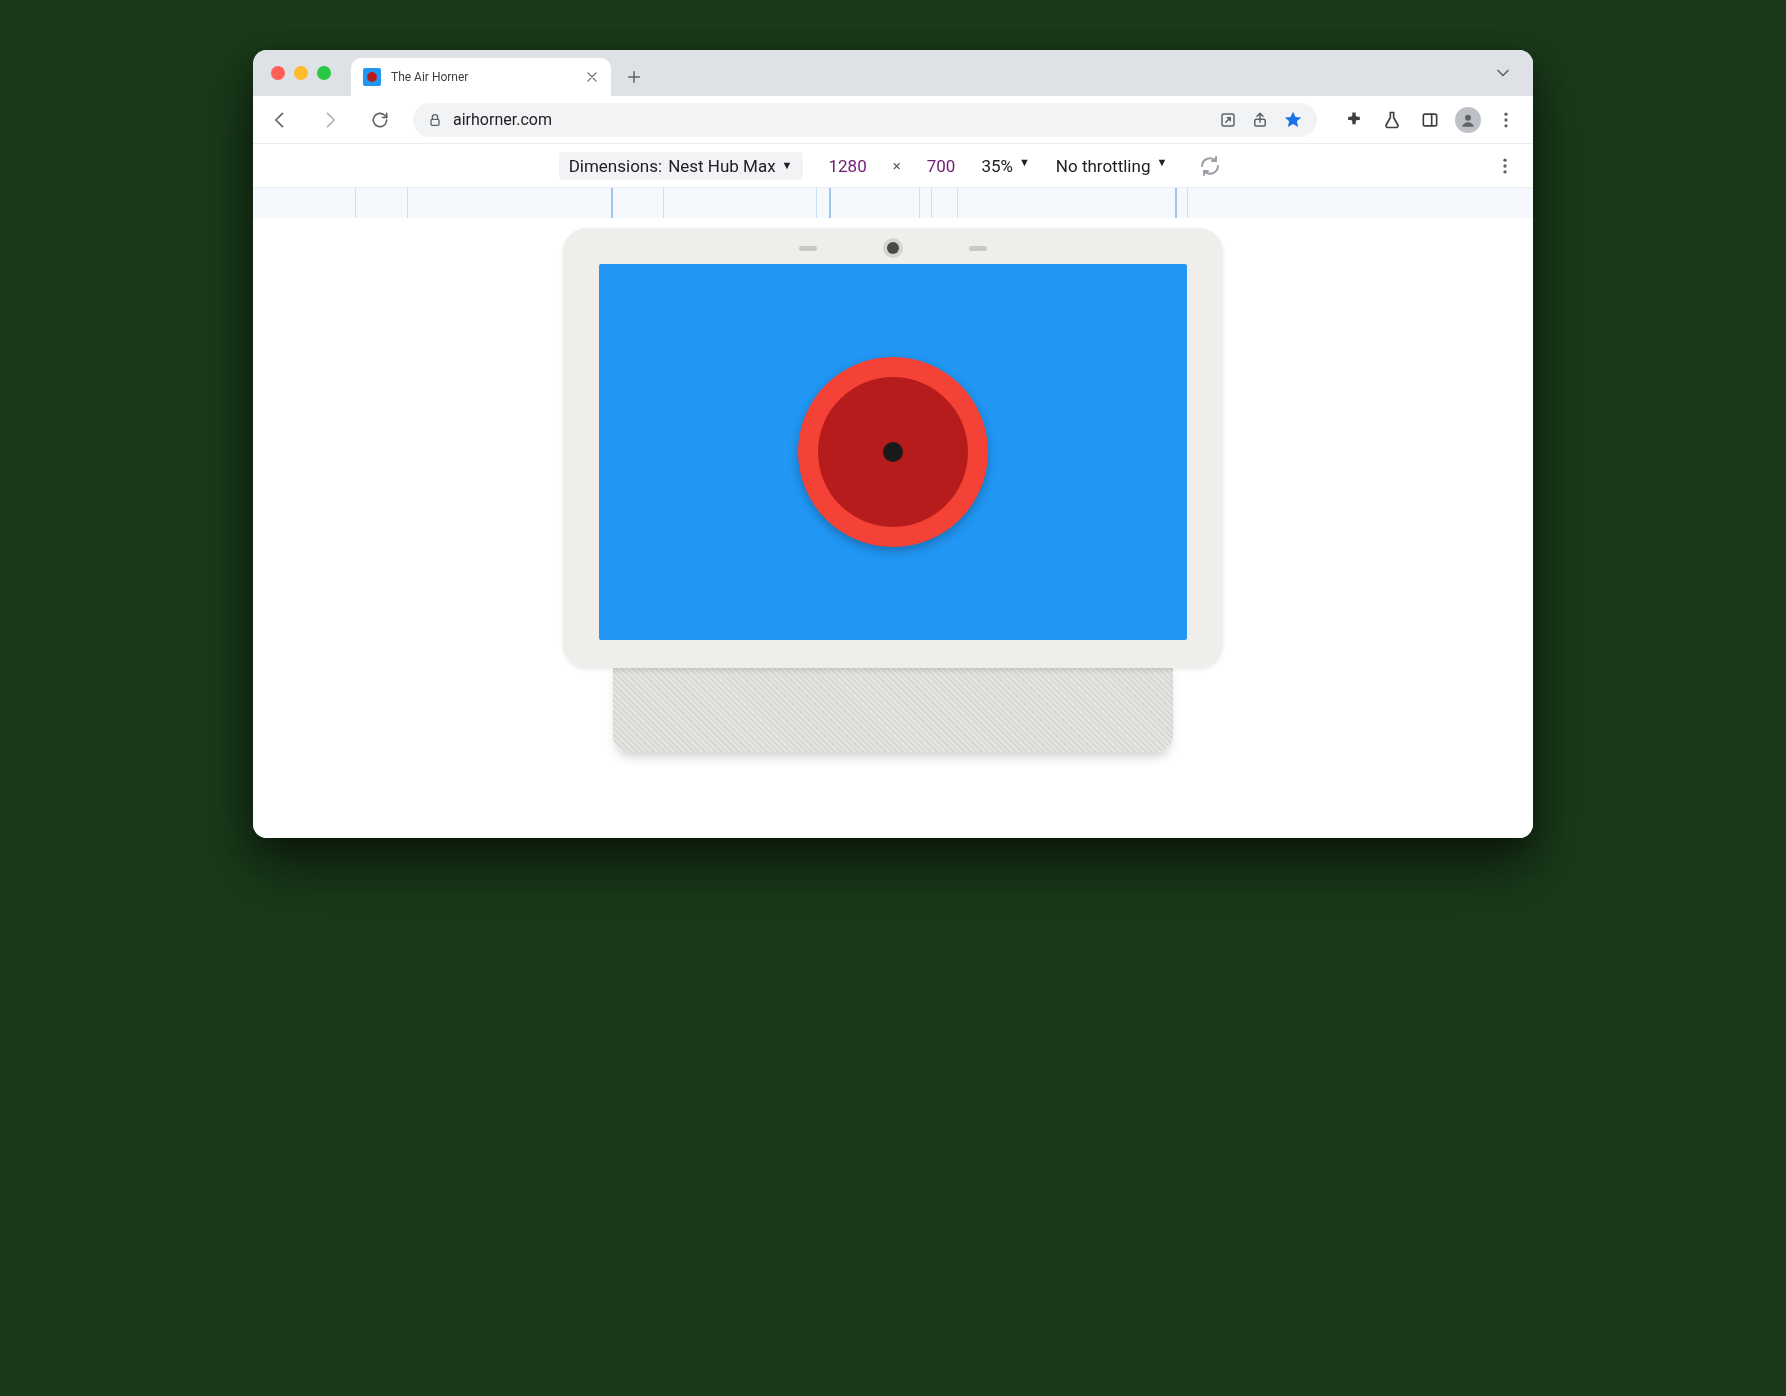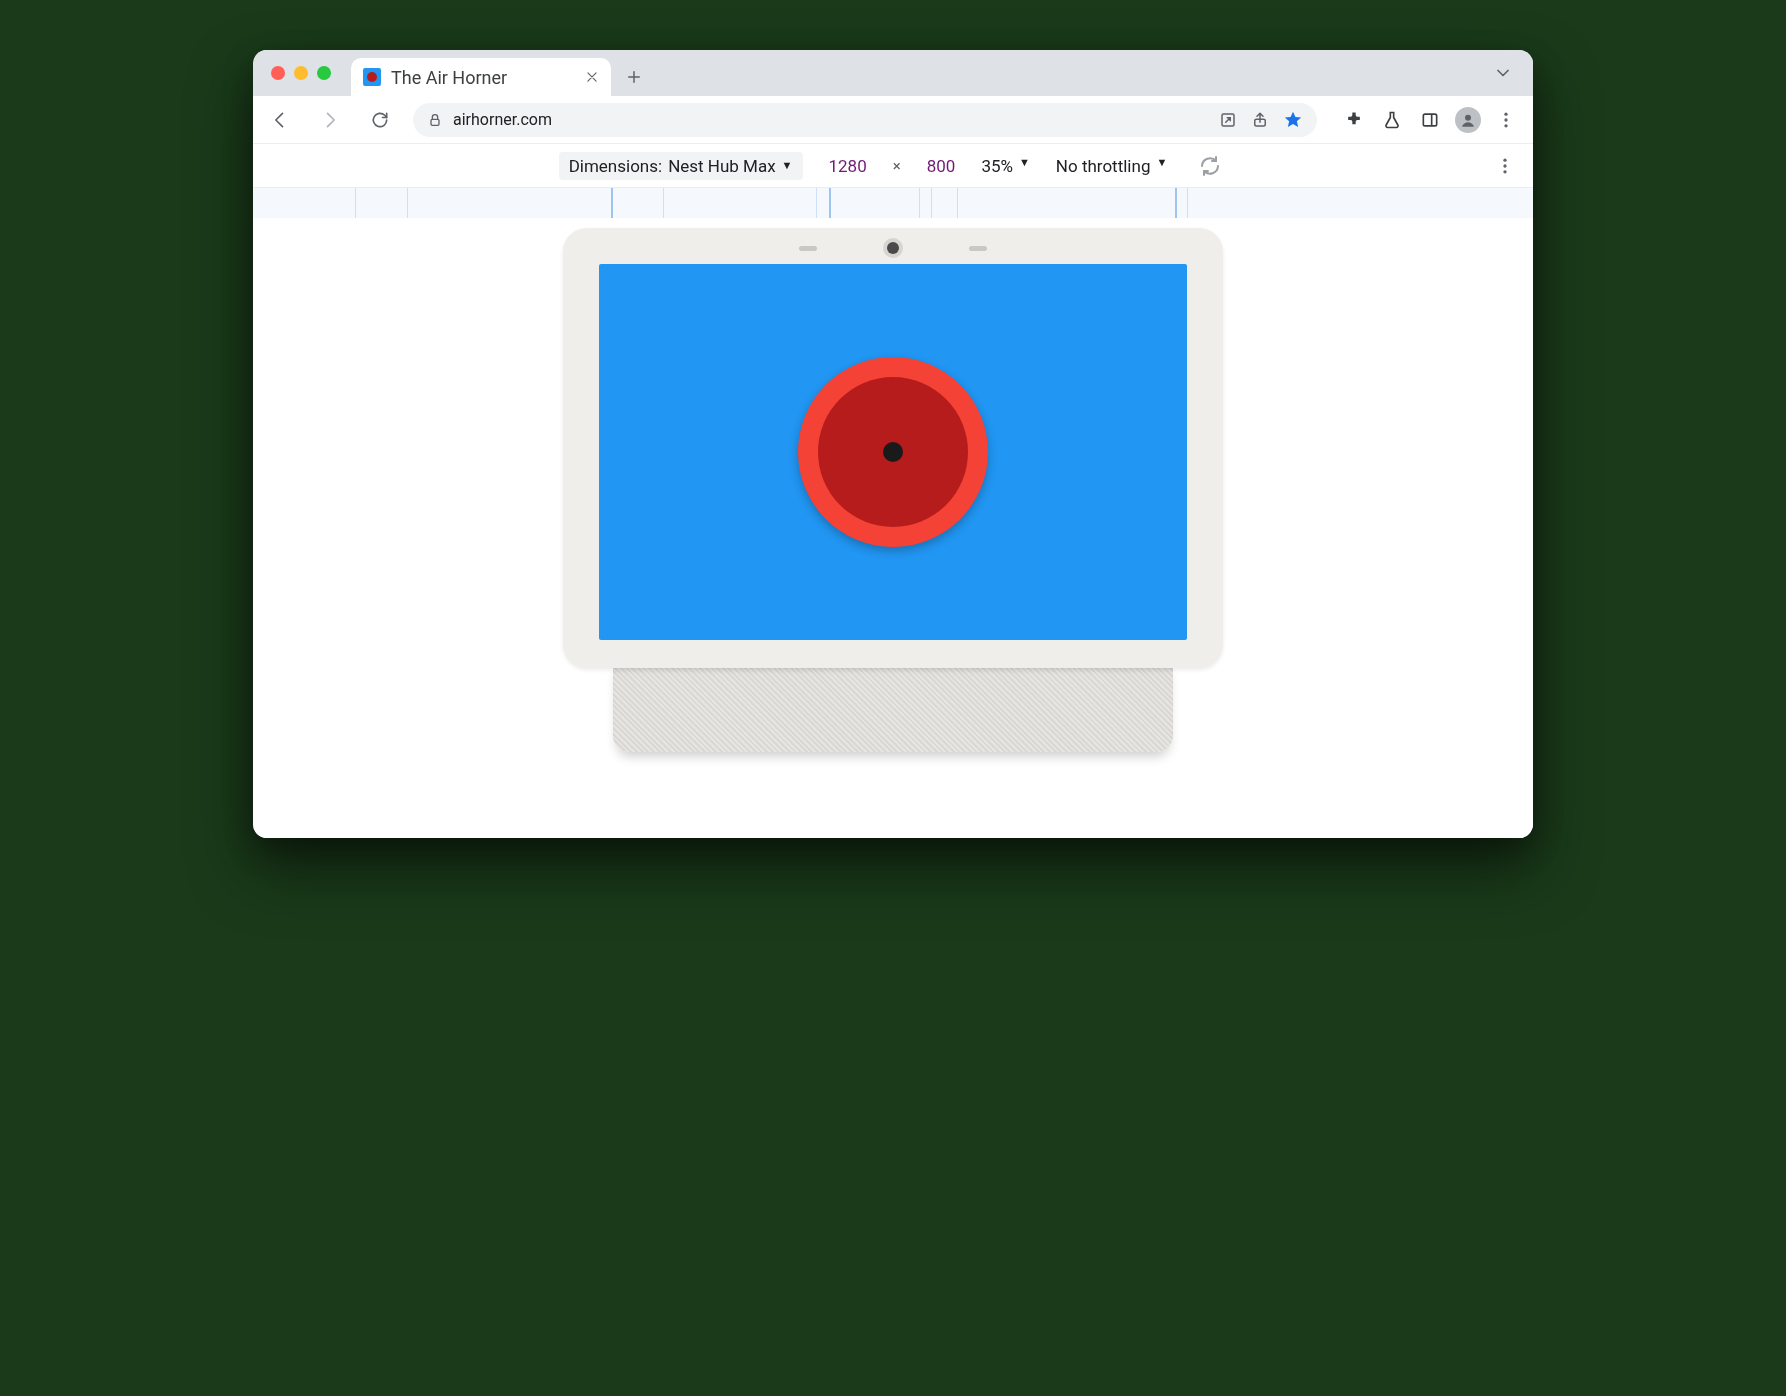--- a/index.html
+++ b/index.html
@@ -47,21 +47,21 @@
 
   .tab {
     background: #fff;
     height: 38px;
     border-radius: 10px 10px 0 0;
     display: flex;
     align-items: center;
     padding: 0 12px;
     gap: 10px;
     min-width: 260px;
-    font-size: 18px;
+    font-size: 12px;
     color: #3c4043;
   }
   .favicon {
     width: 18px; height: 18px; background:#2196f3; border-radius:2px;
     display:flex; align-items:center; justify-content:center;
   }
   .favicon::after{
     content:""; width:10px; height:10px; border-radius:50%; background:#b71c1c;
   }
   .tab-title { flex:1; white-space:nowrap; overflow:hidden; text-overflow:ellipsis; }
@@ -310,21 +310,21 @@
   </div>
 
   <div class="device-toolbar">
     <div class="dim-sel">
       <span>Dimensions: </span>
       <span>Nest Hub Max</span>
       <span class="caret">▼</span>
     </div>
     <span class="dim-w">1280</span>
     <span class="dim-x">×</span>
-    <span class="dim-h">800</span>
+    <span class="dim-h">700</span>
     <div class="zoom-sel">
       <span>35%</span>
       <span class="caret">▼</span>
     </div>
     <div class="throttle-sel">
       <span>No throttling</span>
       <span class="caret">▼</span>
     </div>
     <div class="rotate-btn">
       <svg viewBox="0 0 24 24" width="24" height="24">

